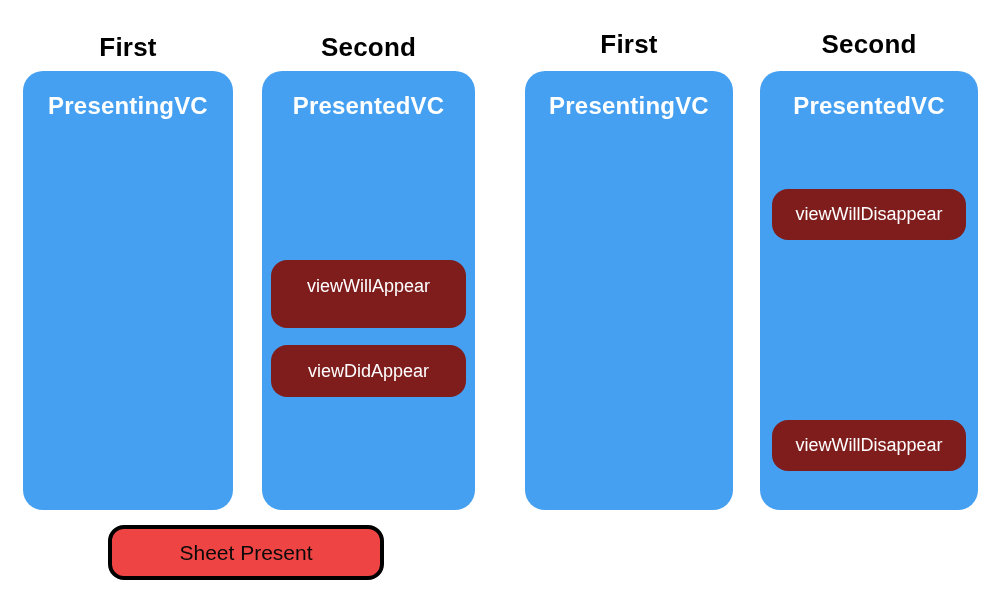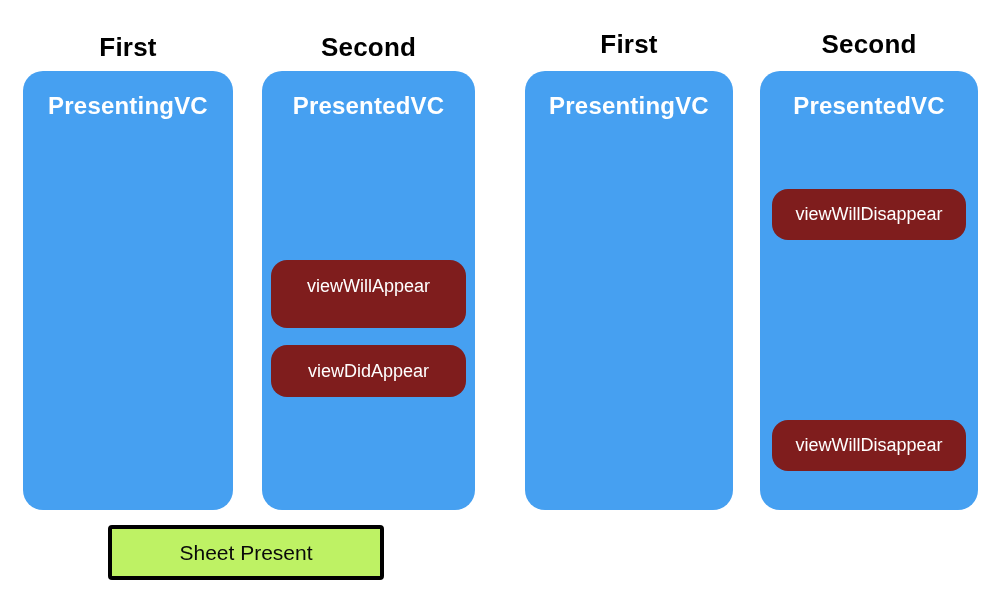--- a/index.html
+++ b/index.html
@@ -49,23 +49,23 @@
     border-radius: 16px;
     color: #ffffff;
     font-size: 18px;
     text-align: center;
   }
   .sheet-button {
     position: absolute;
     top: 525px;
     height: 55px;
     box-sizing: border-box;
-    background: #bef264;
+    background: #ef4444;
     border: 4px solid #000000;
-    border-radius: 4px;
+    border-radius: 16px;
     display: flex;
     align-items: center;
     justify-content: center;
     font-size: 21px;
     font-weight: 500;
     color: #0a0a0a;
     cursor: pointer;
   }
 
   

